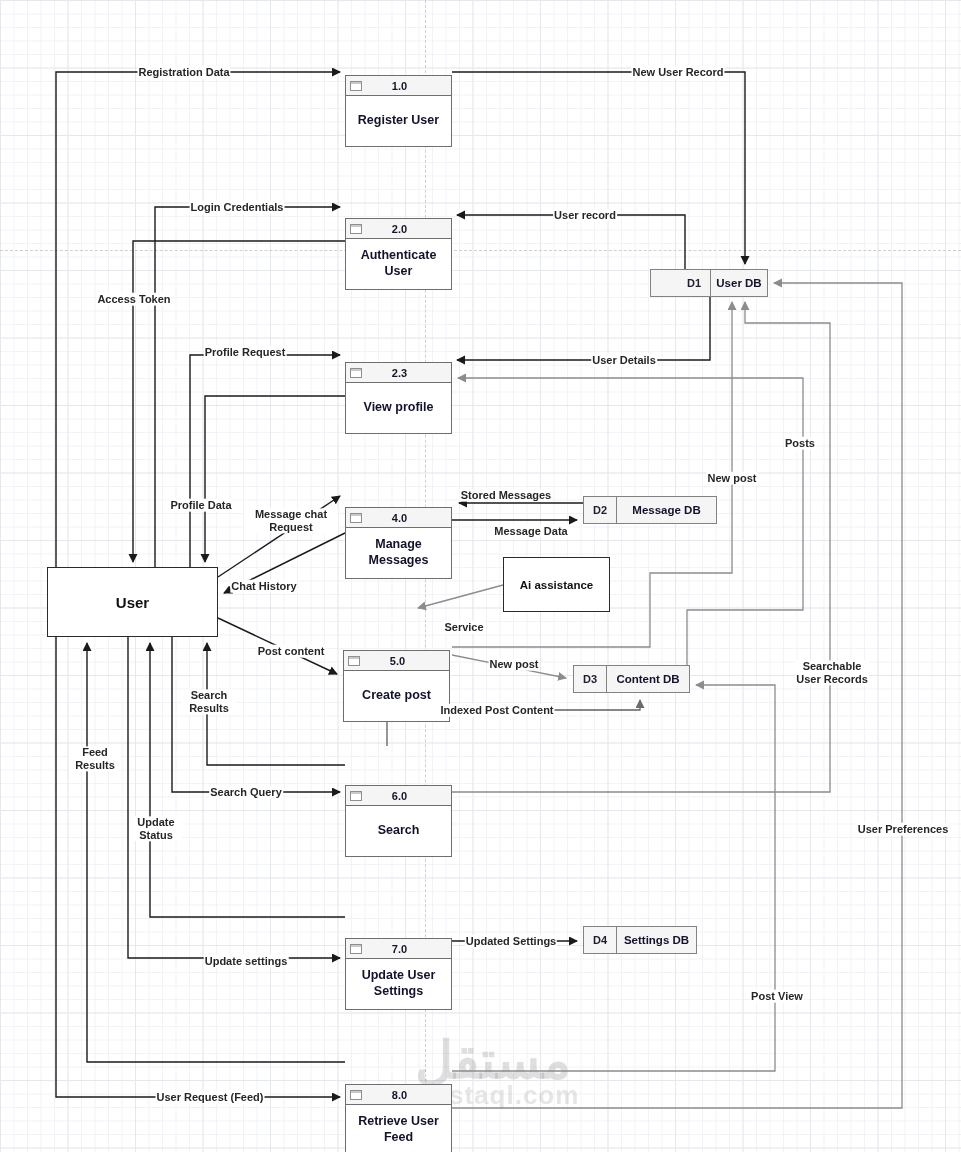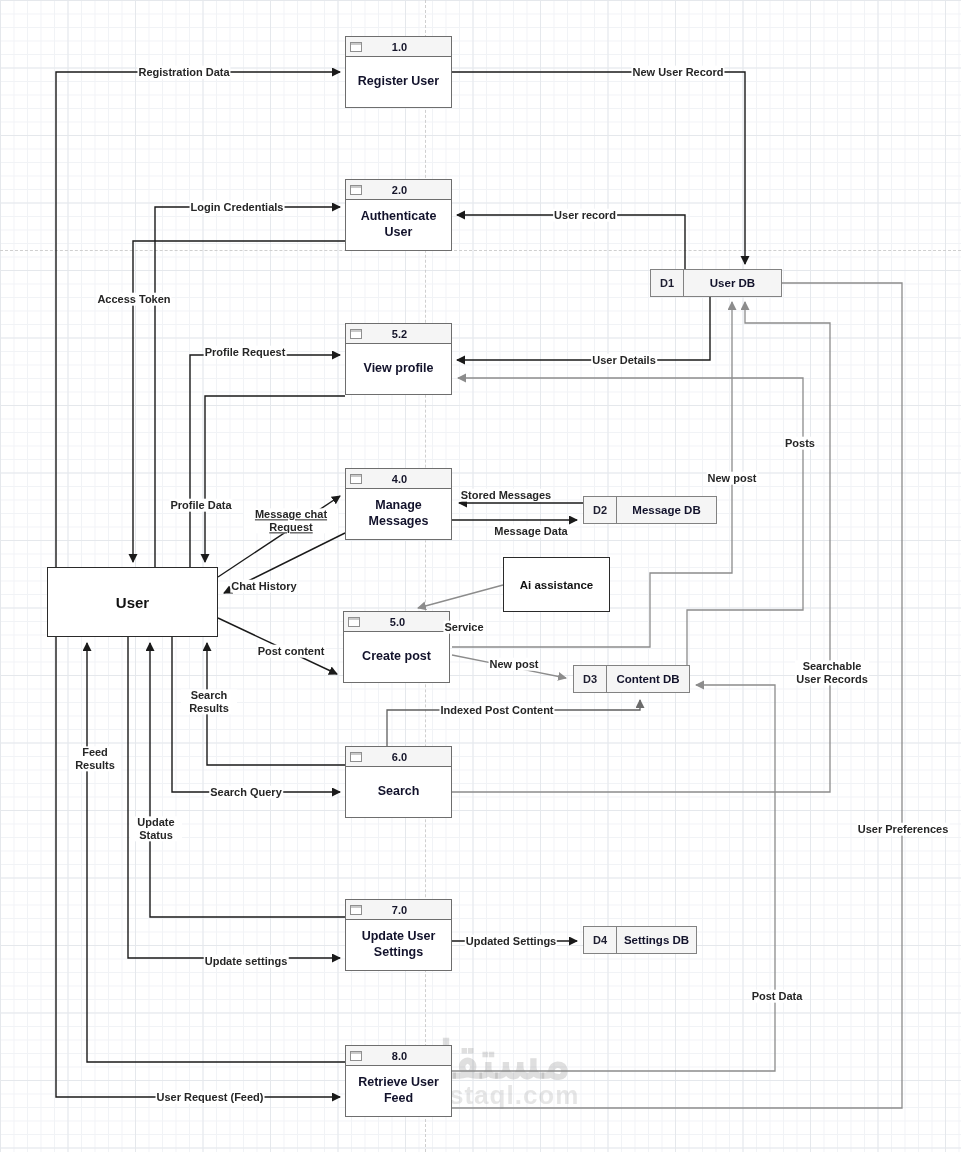--- a/index.html
+++ b/index.html
@@ -14,21 +14,21 @@
       linear-gradient(90deg,#f1f3f6 1px, transparent 1px);
     background-size:67.5px 67.5px,67.5px 67.5px,13.5px 13.5px,13.5px 13.5px;
   }
   .guide-v{position:absolute;top:0;bottom:0;left:425px;border-left:1px dashed #cfcfcf;z-index:1;}
   .guide-h{position:absolute;left:0;right:0;top:250px;border-top:1px dashed #cfcfcf;z-index:1;}
   .wm{position:absolute;left:408px;top:1034px;width:170px;text-align:center;z-index:1;user-select:none;}
   .wm-ar{font-size:52px;font-weight:700;color:rgba(110,110,110,0.22);line-height:1.0;}
   .wm-dom{font-size:26px;font-weight:700;color:rgba(140,140,140,0.22);letter-spacing:1px;margin-top:-6px;}
   svg.flows{position:absolute;left:0;top:0;z-index:2;}
   
-  .process{position:absolute;width:107px;height:72px;background:#ffffff;border:1.5px solid #6e6e6e;box-sizing:border-box;z-index:3;display:flex;flex-direction:column;}
+  .process{position:absolute;width:107px;height:72px;background:#ffffff;border:1.5px solid #6e6e6e;box-sizing:border-box;z-index:3;display:flex;flex-direction:column;margin-top:39px;}
   .p-head{height:19px;background:#f5f5f5;border-bottom:1.5px solid #6e6e6e;display:flex;align-items:center;flex:none;}
   .p-icon{width:10px;height:8px;border:1px solid #8f8f8f;background:#fff;margin-left:4px;flex:none;display:block;}
   .p-icon i{display:block;height:2px;background:#c9c9c9;}
   .p-num{flex:1;text-align:center;font-size:11px;font-weight:700;color:#15152a;margin-left:-14px;}
   .p-body{flex:1;display:flex;align-items:center;justify-content:center;text-align:center;font-size:12.5px;font-weight:700;color:#12122b;line-height:1.25;padding:0 3px;}
   
   .store{position:absolute;height:28px;background:#f5f5f5;border:1px solid #828282;box-sizing:border-box;display:flex;z-index:3;}
   .s-id{width:32px;flex:none;border-right:1px solid #828282;display:flex;align-items:center;justify-content:center;font-size:11px;font-weight:700;color:#1d1d30;}
   .s-name{flex:1;display:flex;align-items:center;justify-content:center;font-size:11.5px;font-weight:700;color:#12122b;}
   
@@ -112,21 +112,21 @@
         </span>
         <span class="p-num">2.0</span>
       </div>
     <div class="p-body">Authenticate User</div>
   </div>
   <div class="process" style="left:345px;top:323px;">
     <div class="p-head">
         <span class="p-icon">
           <i></i>
         </span>
-        <span class="p-num">5.2</span>
+        <span class="p-num">2.3</span>
       </div>
     <div class="p-body">View profile</div>
   </div>
   <div class="process" style="left:345px;top:468px;">
     <div class="p-head">
         <span class="p-icon">
           <i></i>
         </span>
         <span class="p-num">4.0</span>
       </div>
@@ -169,21 +169,21 @@
     <div class="p-body">Retrieve User Feed</div>
   </div>
 
   <div class="entity" style="left:503px;top:557px;width:107px;height:55px;font-size:11.5px;">
     <span>Ai assistance</span>
   </div>
   <div class="entity" style="left:47px;top:567px;width:171px;height:70px;font-size:15px;">
     <span>User</span>
   </div>
 
-  <div class="store" style="left:650px;top:269px;width:132px;">
+  <div class="store" style="left:650px;top:269px;width:118px;padding-left:27px;">
     <span class="s-id">D1</span>
     <span class="s-name">User DB</span>
   </div>
   <div class="store" style="left:583px;top:496px;width:134px;">
     <span class="s-id">D2</span>
     <span class="s-name">Message DB</span>
   </div>
   <div class="store" style="left:573px;top:665px;width:117px;">
     <span class="s-id">D3</span>
     <span class="s-name">Content DB</span>
@@ -194,34 +194,34 @@
   </div>
 
   <span class="flbl" style="left:184px;top:72px;">Registration Data</span>
   <span class="flbl" style="left:678px;top:72px;">New User Record</span>
   <span class="flbl" style="left:237px;top:207px;">Login Credentials</span>
   <span class="flbl" style="left:585px;top:215px;">User record</span>
   <span class="flbl" style="left:134px;top:299px;">Access Token</span>
   <span class="flbl" style="left:245px;top:352px;">Profile Request</span>
   <span class="flbl" style="left:624px;top:360px;">User Details</span>
   <span class="flbl" style="left:201px;top:505px;">Profile Data</span>
-  <span class="flbl w" style="left:291px;top:521px;width:92px;text-decoration:underline;">Message chat Request</span>
+  <span class="flbl w" style="left:291px;top:521px;width:92px;">Message chat Request</span>
   <span class="flbl" style="left:264px;top:586px;">Chat History</span>
   <span class="flbl" style="left:506px;top:495px;">Stored Messages</span>
   <span class="flbl" style="left:531px;top:531px;">Message Data</span>
   <span class="flbl" style="left:464px;top:591px;margin-top:36px;">Service</span>
   <span class="flbl" style="left:291px;top:651px;">Post content</span>
   <span class="flbl" style="left:514px;top:664px;">New post</span>
   <span class="flbl" style="left:732px;top:478px;">New post</span>
   <span class="flbl" style="left:800px;top:443px;">Posts</span>
   <span class="flbl" style="left:497px;top:710px;">Indexed Post Content</span>
   <span class="flbl" style="left:246px;top:792px;">Search Query</span>
   <span class="flbl w" style="left:209px;top:702px;width:54px;">Search Results</span>
   <span class="flbl w" style="left:832px;top:673px;width:72px;">Searchable User Records</span>
   <span class="flbl" style="left:246px;top:961px;">Update settings</span>
   <span class="flbl w" style="left:156px;top:829px;width:50px;">Update Status</span>
   <span class="flbl" style="left:511px;top:941px;">Updated Settings</span>
   <span class="flbl" style="left:210px;top:1097px;">User Request (Feed)</span>
   <span class="flbl w" style="left:95px;top:759px;width:50px;">Feed Results</span>
   <span class="flbl" style="left:903px;top:829px;">User Preferences</span>
-  <span class="flbl" style="left:777px;top:996px;">Post Data</span>
+  <span class="flbl" style="left:777px;top:996px;">Post View</span>
 
 </div>
 
 </body></html>

